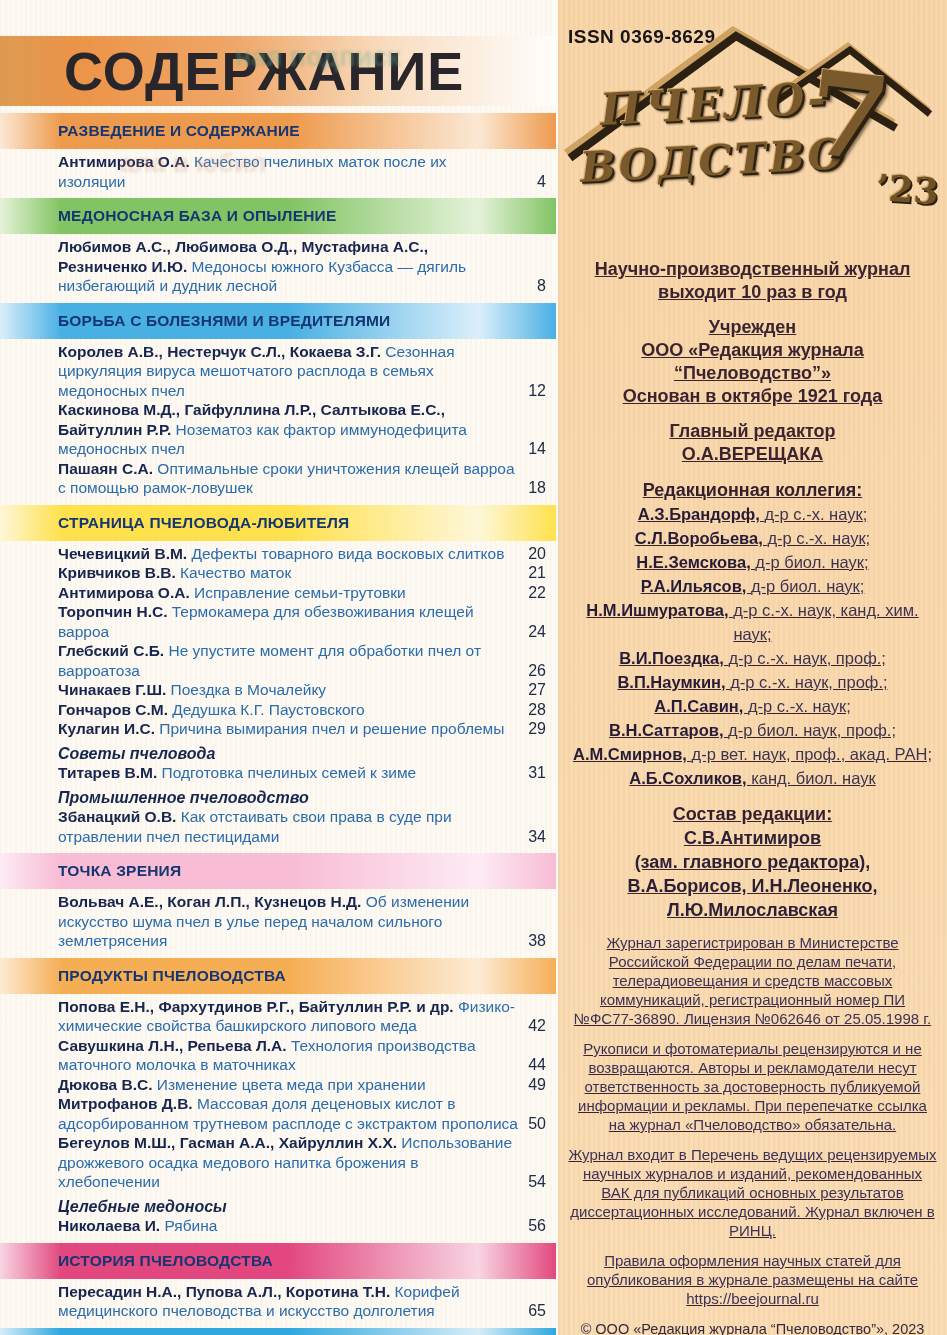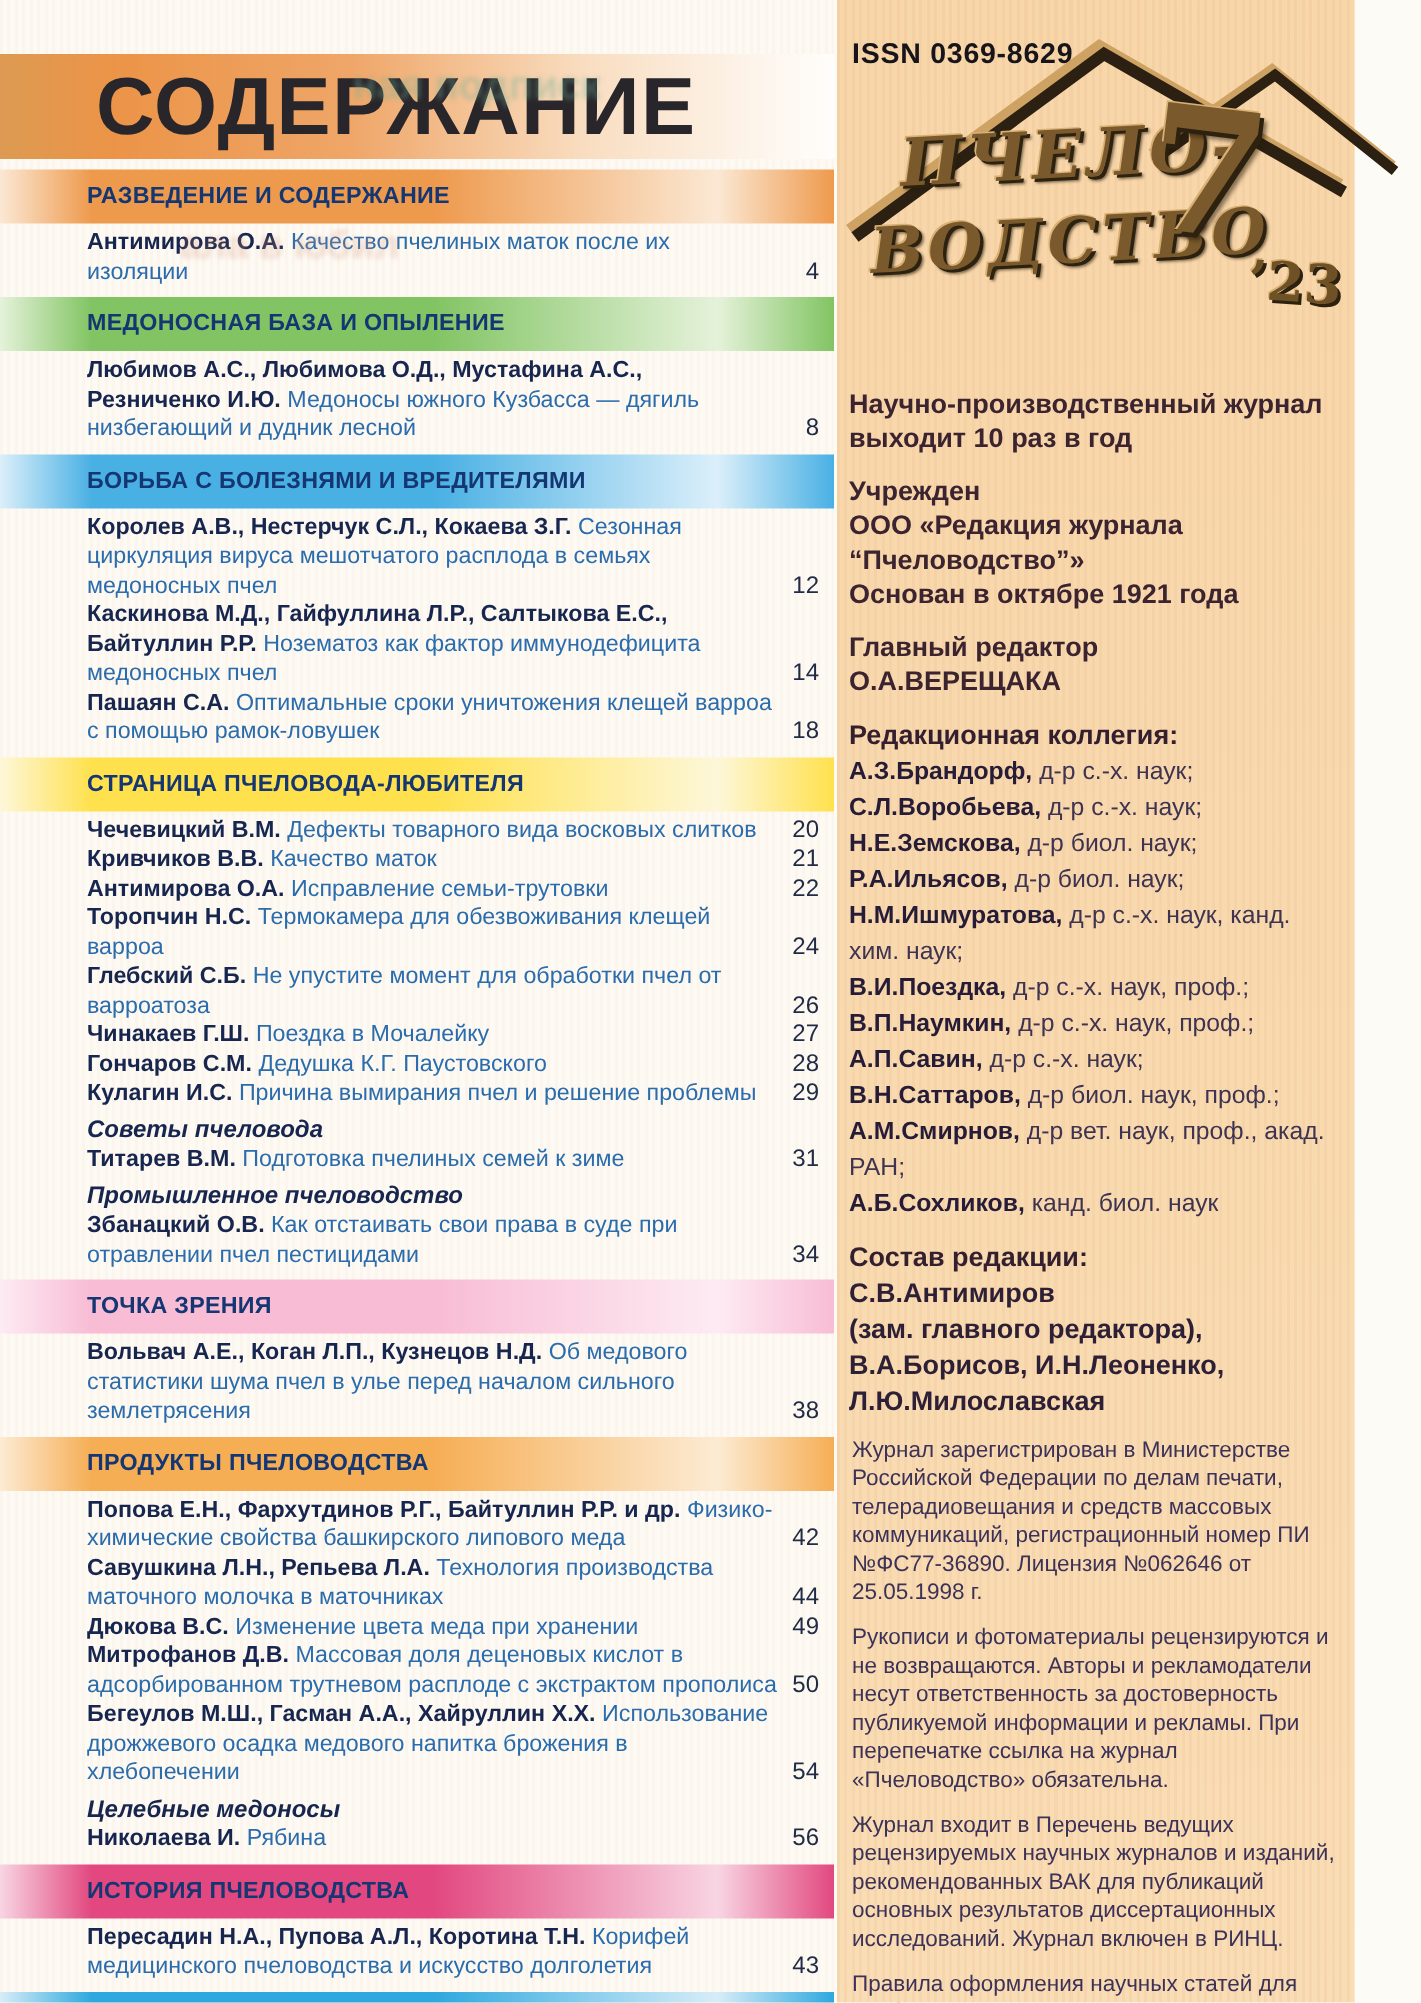--- a/index.html
+++ b/index.html
@@ -48,25 +48,25 @@
   .authors{font-weight:bold;color:#17264f;}
   .atitle{color:#2a6cac;}
   .pagenum{color:#202b45;min-width:22px;text-align:right;font-size:16px;}
   .subheading{
     font-weight:bold;font-style:italic;color:#17264f;
     font-size:16px;line-height:19.5px;margin-top:5px;
   }
 
   
   .masthead{
-    position:absolute;left:558px;top:0;width:345px;height:1335px;
+    position:absolute;left:558px;top:0;width:389px;height:1335px;
     background:
       repeating-linear-gradient(90deg, rgba(230,160,130,0.12) 0 2px, transparent 2px 5px),
       linear-gradient(180deg,#f7d6a8 0%,#f8d9ad 40%,#f9ddb4 100%);
-    text-align:left;color:#3b2430;
+    text-align:center;color:#3b2430;text-decoration:underline;
   }
   .issn{
     position:absolute;top:26px;left:10px;
     font-weight:bold;font-size:19px;color:#17151a;letter-spacing:0.5px;
   }
   .logo{position:relative;height:258px;}
   .logo svg{position:absolute;top:6px;left:0;}
   .logo-l1,.logo-l2{
     position:absolute;font-family:"DejaVu Serif", serif;font-weight:bold;font-style:italic;
     color:#7a5a2c;letter-spacing:3px;
@@ -190,21 +190,21 @@
             <div class="entry">
               <div class="entry-text"><span class="authors">Збанацкий О.В. </span><span class="atitle">Как отстаивать свои права в суде при отравлении пчел пестицидами</span></div>
               <div class="pagenum">34</div>
             </div>
           </div>
         </div>
         <div class="section">
           <div class="section-bar" style="background: linear-gradient(90deg, rgb(253, 235, 243) 0%, rgb(248, 188, 212) 11%, rgb(248, 188, 212) 52%, rgb(253, 235, 243) 86%, rgb(248, 188, 212) 100%);">ТОЧКА ЗРЕНИЯ</div>
           <div class="entries">
             <div class="entry">
-              <div class="entry-text"><span class="authors">Вольвач А.Е., Коган Л.П., Кузнецов Н.Д. </span><span class="atitle">Об медового статистики шума пчел в улье перед началом сильного землетрясения</span></div>
+              <div class="entry-text"><span class="authors">Вольвач А.Е., Коган Л.П., Кузнецов Н.Д. </span><span class="atitle">Об изменении искусство шума пчел в улье перед началом сильного землетрясения</span></div>
               <div class="pagenum">38</div>
             </div>
           </div>
         </div>
         <div class="section">
           <div class="section-bar" style="background: linear-gradient(90deg, rgb(252, 235, 211) 0%, rgb(246, 174, 85) 11%, rgb(246, 174, 85) 52%, rgb(252, 235, 211) 86%, rgb(246, 174, 85) 100%);">ПРОДУКТЫ ПЧЕЛОВОДСТВА</div>
           <div class="entries">
             <div class="entry">
               <div class="entry-text"><span class="authors">Попова Е.Н., Фархутдинов Р.Г., Байтуллин Р.Р. и др. </span><span class="atitle">Физико-химические свойства башкирского липового меда</span></div>
               <div class="pagenum">42</div>
@@ -230,21 +230,21 @@
               <div class="entry-text"><span class="authors">Николаева И. </span><span class="atitle">Рябина</span></div>
               <div class="pagenum">56</div>
             </div>
           </div>
         </div>
         <div class="section">
           <div class="section-bar" style="background: linear-gradient(90deg, rgb(248, 213, 226) 0%, rgb(226, 72, 127) 11%, rgb(226, 72, 127) 52%, rgb(248, 213, 226) 86%, rgb(226, 72, 127) 100%);">ИСТОРИЯ ПЧЕЛОВОДСТВА</div>
           <div class="entries">
             <div class="entry">
               <div class="entry-text"><span class="authors">Пересадин Н.А., Пупова А.Л., Коротина Т.Н. </span><span class="atitle">Корифей медицинского пчеловодства и искусство долголетия</span></div>
-              <div class="pagenum">43</div>
+              <div class="pagenum">65</div>
             </div>
           </div>
         </div>
         <div class="section">
           <div class="section-bar" style="background: linear-gradient(90deg, rgb(215, 237, 248) 0%, rgb(46, 168, 222) 11%, rgb(46, 168, 222) 52%, rgb(215, 237, 248) 86%, rgb(46, 168, 222) 100%);">ЗА РУБЕЖОМ</div>
           <div class="entries">
             <div class="entry">
               <div class="entry-text"><span class="authors">Кузнецов С.Е. </span><span class="atitle">Знакомство с пчеловодством Коста-Рики</span></div>
               <div class="pagenum">60</div>
             </div>

